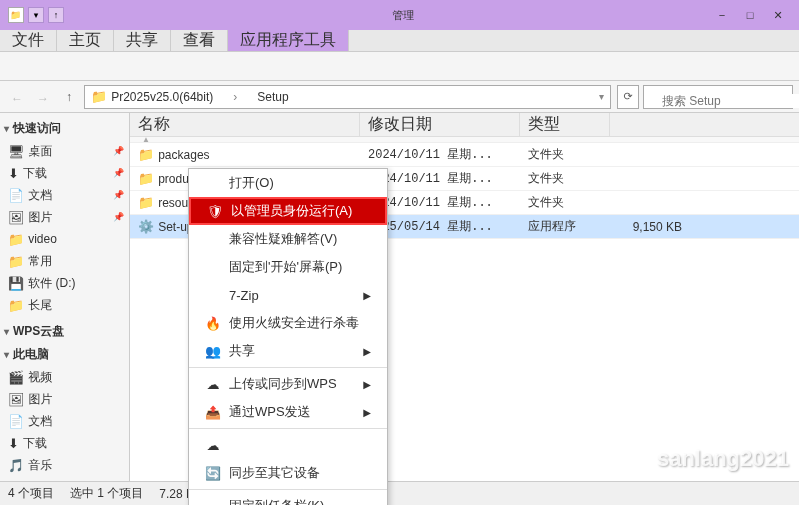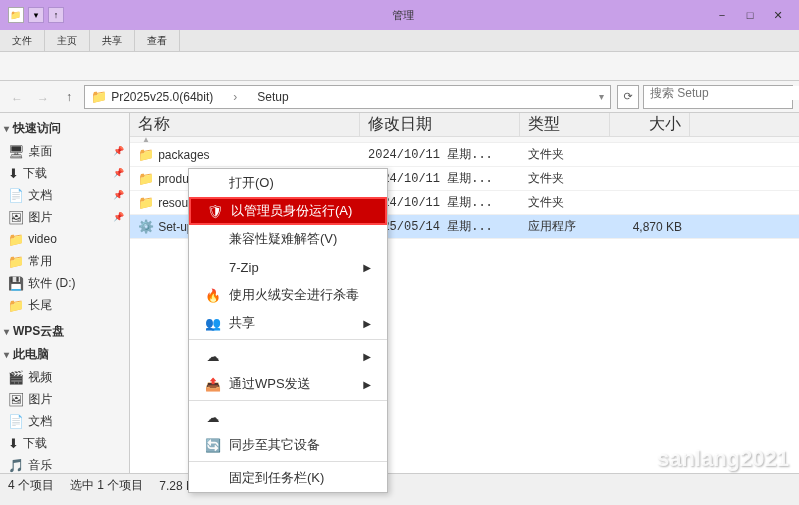--- a/index.html
+++ b/index.html
@@ -67,21 +67,21 @@
       border-bottom: 1px solid #ccc;
     }
     .ribbon-tabs {
       display: flex;
       height: 22px;
       background: #e8e8e8;
       border-bottom: 1px solid #ccc;
     }
     .ribbon-tab {
       padding: 2px 12px;
-      font-size: 10px;
+      font-size: 16px;
       cursor: pointer;
       display: flex; align-items: center;
       border-right: 1px solid #ccc;
       color: #333;
     }
     .ribbon-tab.active {
       background: #c8a0e8;
       color: #333;
     }
     .ribbon-content {
@@ -142,22 +142,22 @@
       border: 1px solid #aaa;
       background: white;
       cursor: pointer;
       display: flex; align-items: center; justify-content: center;
       font-size: 11px; color: #555; margin-left: 2px;
     }
     .search-box {
       width: 150px; height: 24px;
       border: 1px solid #aaa;
       background: white;
-      display: flex; align-items: flex-start;
-      padding: 0 6px;
+      display: flex; align-items: flex-end;
+      padding: 0 18px;
       gap: 4px;
     }
     .search-input {
       border: none; outline: none; font-size: 12px; flex: 1;
       font-family: inherit;
     }
 
     
     .main {
       display: flex;
@@ -254,21 +254,21 @@
       height: 24px;
       background: #f0f0f0;
       border-top: 1px solid #ccc;
       display: flex;
       align-items: center;
       padding: 0 8px;
       font-size: 12px;
       color: #333;
       gap: 16px;
       position: absolute;
-      bottom: 8px;
+      bottom: 0;
       left: 0;
       right: 0;
     }
 
     
     .context-menu {
       position: absolute;
       left: 188px;
       top: 168px;
       width: 200px;
@@ -339,20 +339,21 @@
     <button class="win-btn close">✕</button>
   </div>
 </div>
 
 <div class="ribbon">
   <div class="ribbon-tabs">
     <div class="ribbon-tab">文件</div>
     <div class="ribbon-tab">主页</div>
     <div class="ribbon-tab">共享</div>
     <div class="ribbon-tab">查看</div>
+    <div class="ribbon-tab active">应用程序工具</div>
   </div>
   <div class="ribbon-content">
   </div>
 </div>
 
 <div class="address-bar">
   <button class="nav-btn disabled">←</button>
   <button class="nav-btn disabled">→</button>
   <button class="nav-btn">↑</button>
   <div class="address-box">
@@ -448,21 +449,20 @@
     </div>
 
   </div>
 
   <div class="file-area">
 
     <div class="file-list-header">
       <div class="file-col name">名称</div>
       <div class="file-col date">修改日期</div>
       <div class="file-col type">类型</div>
-      <div class="file-col size">大小</div>
     </div>
 
     <div style="height:6px; background:#f8f8f8; border-bottom:1px solid #eee; display:flex; align-items:center; padding-left:12px;">
       <span style="font-size:8px;color:#aaa;">▲</span>
     </div>
 
     <div class="file-row">
       <div class="file-cell name">
         <span class="folder-icon">📁</span>
         <span>packages</span>
@@ -492,55 +492,60 @@
       <div class="file-cell size"></div>
     </div>
 
     <div class="file-row selected">
       <div class="file-cell name">
         <span style="font-size:13px;">⚙️</span>
         <span>Set-up</span>
       </div>
       <div class="file-cell date">2025/05/14 星期...</div>
       <div class="file-cell type">应用程序</div>
-      <div class="file-cell size">4,870 KB</div>
+      <div class="file-cell size">9,150 KB</div>
     </div>
   </div>
 </div>
 
 <div class="context-menu">
   <div class="ctx-item">
     <span class="ctx-icon"></span>
     <span>打开(O)</span>
   </div>
   <div class="ctx-item highlighted">
     <span class="ctx-icon">🛡</span>
     <span>以管理员身份运行(A)</span>
   </div>
   <div class="ctx-item">
     <span class="ctx-icon"></span>
     <span>兼容性疑难解答(V)</span>
   </div>
   <div class="ctx-item">
     <span class="ctx-icon"></span>
+    <span>固定到'开始'屏幕(P)</span>
+  </div>
+  <div class="ctx-item">
+    <span class="ctx-icon"></span>
     <span>7-Zip</span>
     <span class="ctx-arrow">▶</span>
   </div>
   <div class="ctx-item">
     <span class="ctx-icon">🔥</span>
     <span>使用火绒安全进行杀毒</span>
   </div>
   <div class="ctx-item">
     <span class="ctx-icon">👥</span>
     <span>共享</span>
     <span class="ctx-arrow">▶</span>
   </div>
   <div class="ctx-separator"></div>
   <div class="ctx-item">
     <span class="ctx-icon">☁</span>
+    <span>上传或同步到WPS</span>
     <span class="ctx-arrow">▶</span>
   </div>
   <div class="ctx-item">
     <span class="ctx-icon">📤</span>
     <span>通过WPS发送</span>
     <span class="ctx-arrow">▶</span>
   </div>
   <div class="ctx-separator"></div>
   <div class="ctx-item">
     <span class="ctx-icon">☁</span>

